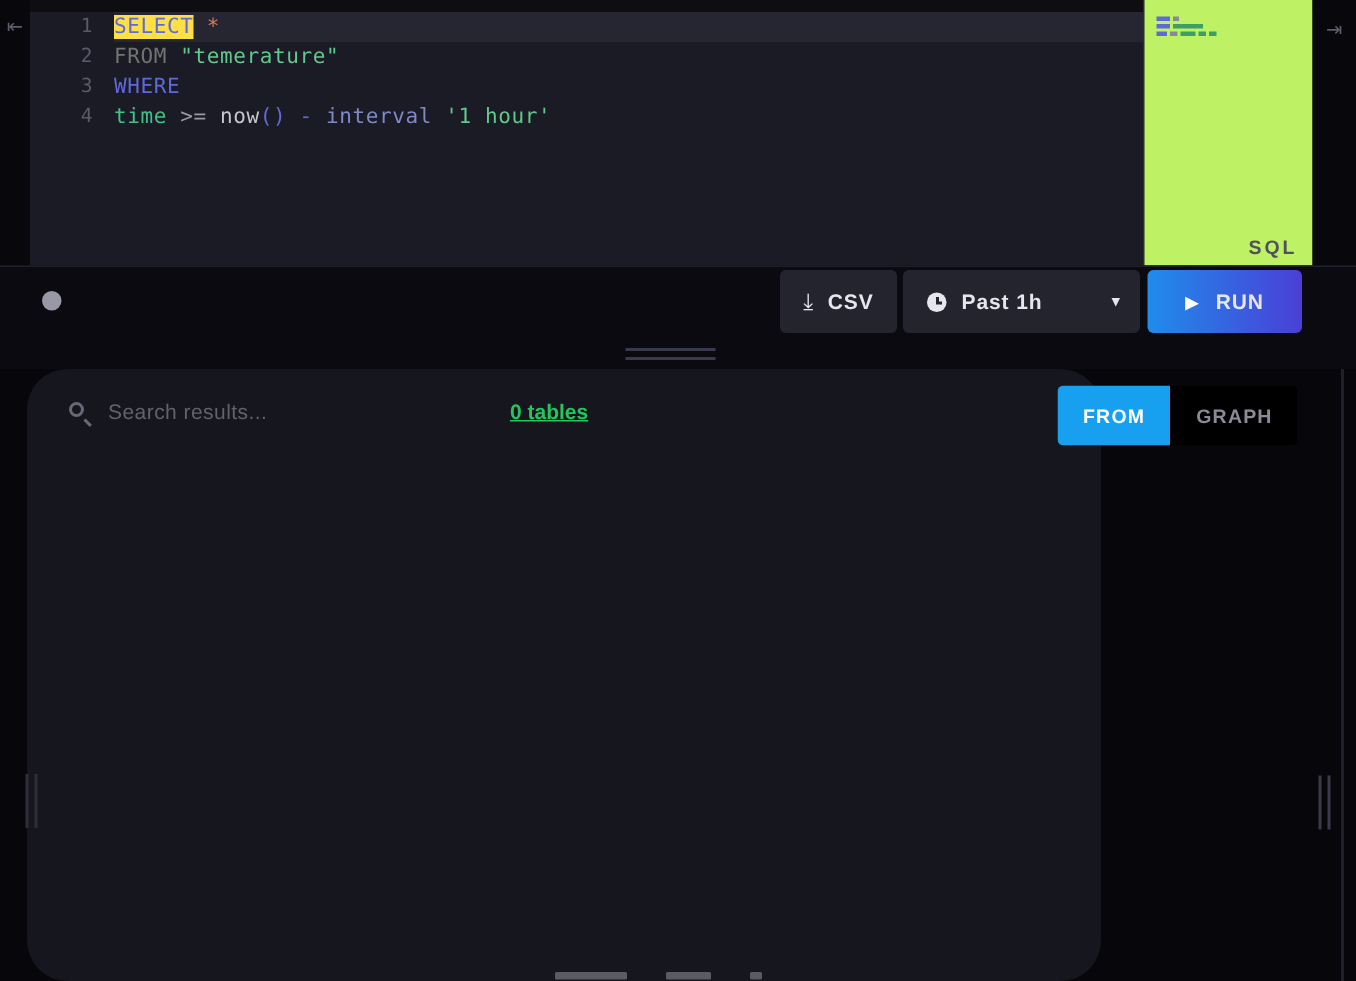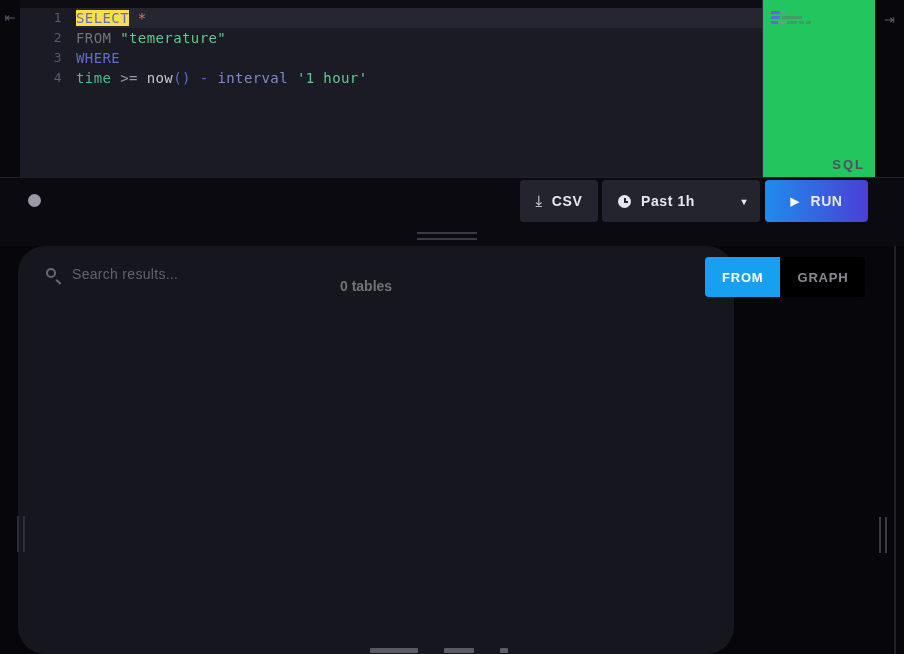--- a/index.html
+++ b/index.html
@@ -12,21 +12,21 @@
   .left-strip { position:absolute; top:0; left:0; width:20px; height:177px; background:#08080c; }
   .collapse-icon { position:absolute; top:10px; left:0; width:20px; text-align:center; color:#5c5c6a; font-size:13px; cursor:pointer; }
   .code-area { position:absolute; left:20px; top:8px; width:742px; height:169px; font-family:"DejaVu Sans Mono", monospace; font-size:14px; letter-spacing:.4px; }
   .code-line { display:flex; height:20px; line-height:20px; }
   .gutter-num { width:42px; text-align:right; color:#5a5a6c; flex:0 0 42px; font-size:13px; }
   .line-content { flex:1; margin-left:14px; white-space:pre; }
   .code-line.active .line-content { background:#262633; }
   .tok-sel { background:#fde047; }
 
   .divider-v { position:absolute; left:762px; top:0; width:1px; height:177px; background:#2c2c38; }
-  .right-pane { position:absolute; left:763px; top:0; width:112px; height:177px; background:#22c55e; }
+  .right-pane { position:absolute; left:763px; top:0; width:112px; height:177px; background:#bef264; }
   .minimap { position:absolute; top:11px; left:8px; }
   .mm-row { height:3px; margin-bottom:2px; display:flex; }
   .mm-seg { height:3px; margin-right:2px; }
   .lang-label { position:absolute; bottom:5px; right:10px; color:#50505e; font-size:13px; font-weight:bold; letter-spacing:2px; }
   .far-strip { position:absolute; left:875px; top:0; width:29px; height:177px; background:#08080c; }
   .expand-icon { position:absolute; top:12px; left:0; width:29px; text-align:center; color:#5c5c6a; font-size:13px; cursor:pointer; }
 
   
   .query-toolbar { position:absolute; top:177px; left:0; width:904px; height:47px; background:#0a0a10; border-top:1px solid #20202c; }
   .status-dot { position:absolute; left:28px; top:16px; width:13px; height:13px; border-radius:50%; background:#9898a6; }
@@ -46,21 +46,21 @@
   .splitter-handle { position:absolute; left:417px; top:8px; width:60px; cursor:row-resize; }
   .splitter-handle .bar { height:2px; background:#3a3a4e; margin-bottom:4px; }
 
   
   .results-region { position:absolute; top:246px; left:18px; width:716px; height:408px; background:#16161e;border-radius:27px; }
   .results-toolbar { position:absolute; top:0; left:0; width:857px; height:56px; display:flex; align-items:center; }
   .mag-icon { position:absolute; left:28px; top:22px; width:10px; height:10px; border:2px solid #686876; border-radius:50%; }
   .mag-icon::after { content:''; position:absolute; left:9px; top:9px; width:6px; height:2px; background:#686876; transform:rotate(45deg); transform-origin:0 0; }
   .search-input { position:absolute; left:54px; top:12px; width:230px; height:32px; background:transparent; border:none; outline:none; color:#c8c8d2; font-size:14px; font-family:"Liberation Sans", sans-serif; }
   .search-input::placeholder { color:#62626e; letter-spacing:.3px; }
-  .result-count { position:absolute; top:12px; height:56px; line-height:56px; color:#737373; font-weight:bold; font-size:14px; }
+  .result-count { position:absolute; top:0; height:56px; line-height:56px; color:#22c55e; font-weight:bold; font-size:14px;text-decoration:underline; }
   .tables-count { left:322px; }
   .rows-count { left:397px; }
   .view-tabs { position:absolute; left:687px; top:11px; height:40px; display:flex; border-radius:4px; overflow:hidden; }
   .view-tab { height:40px; border:none; font-family:"Liberation Sans", sans-serif; font-weight:bold; font-size:13px; letter-spacing:.8px; cursor:pointer; padding:0 17px; }
   .view-tab.active { background:#18a0f0; color:#ffffff; }
   .view-tab.inactive { background:#000000; color:#8b8b97; }
 
   
   .bottom-partial { position:absolute; left:352px; top:402px; height:6px; display:flex; opacity:.6; }
   .bp-frag { height:5px; background:#8a8a96; border-radius:1px; margin-right:26px; }

